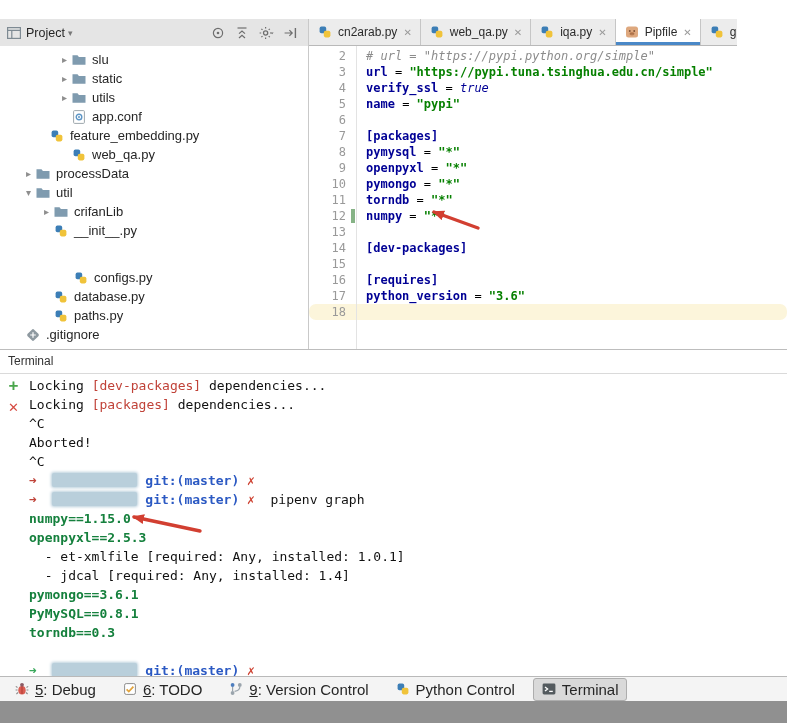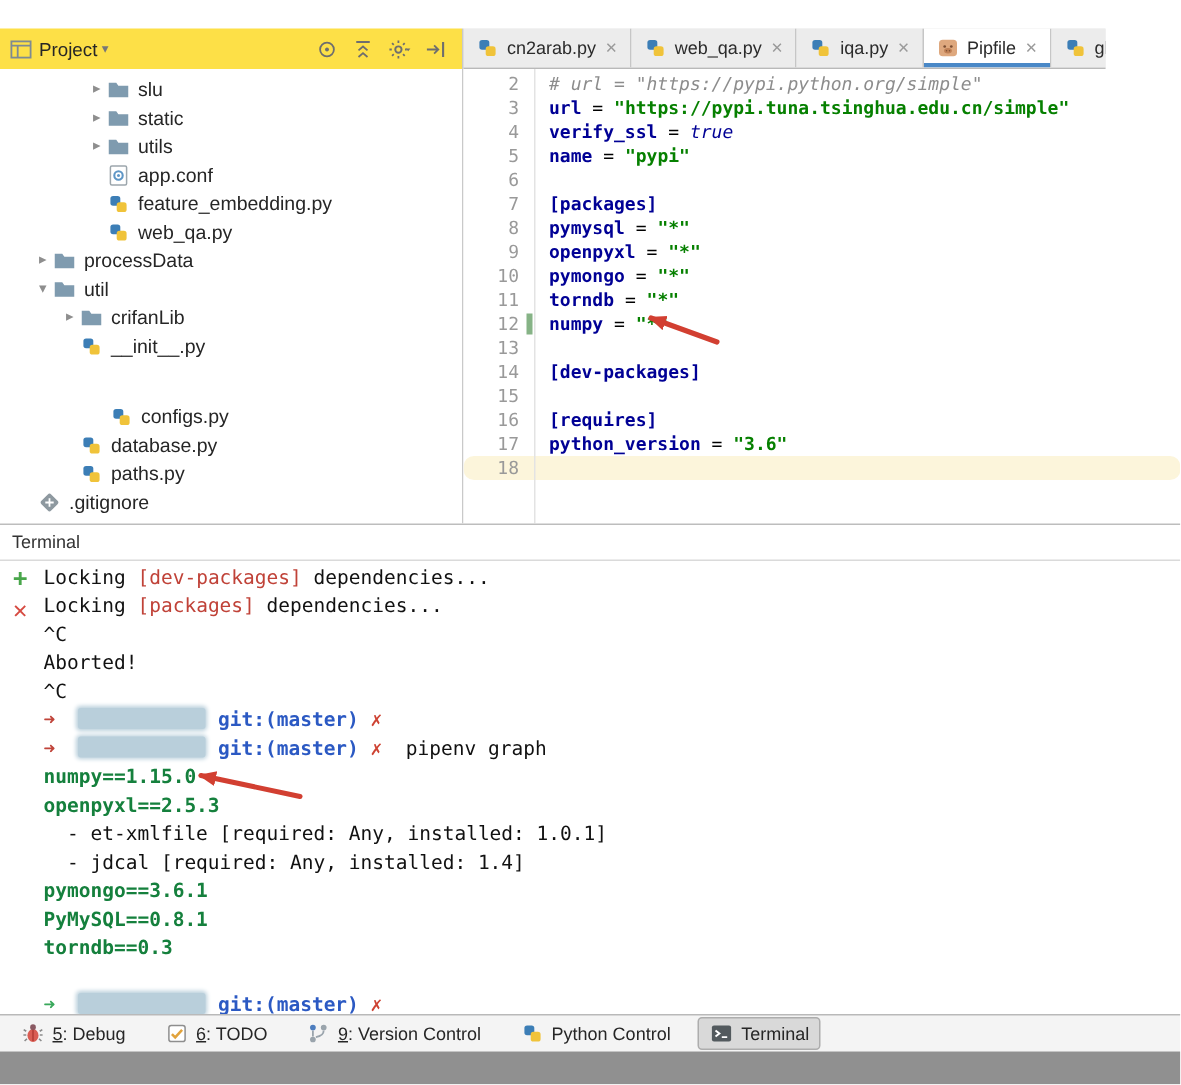--- a/index.html
+++ b/index.html
@@ -1,21 +1,21 @@
 <!DOCTYPE html>
 <html style="--accent: #4a88c7; --chg: #86b386; --redact: #b9cfdb;"><head>
 <meta charset="utf-8">
 <style>
   html,body{margin:0;padding:0;background:#fff;}
   .app{position:relative;width:787px;height:723px;overflow:hidden;background:#fff;
        font-family:"Liberation Sans","DejaVu Sans",sans-serif;color:#1a1a1a;-webkit-font-smoothing:antialiased;}
   
   .top-row{position:absolute;left:0;top:19px;width:787px;height:27px;}
   .project-header{position:absolute;left:0;top:0;width:308px;height:27px;display:flex;align-items:center;
-       padding:0 6px;box-sizing:border-box;background:#fde047;}
+       padding:0 6px;box-sizing:border-box;background:#e5e5e5;}
   .ph-title{font-size:12.5px;color:#262626;margin-left:4px;}
   .ph-caret{font-size:9px;color:#777;margin-left:3px;}
   .flex-sp{flex:1;}
   .ph-actions{display:flex;align-items:center;gap:8px;margin-right:4px;}
   .hicon{display:inline-flex;width:16px;height:16px;align-items:center;justify-content:center;}
   .tabstrip{position:absolute;left:309px;top:0;width:428px;height:27px;background:#ececec;
        border-bottom:1px solid #b9b9b9;display:flex;overflow:hidden;box-sizing:border-box;}
   .tab{display:flex;align-items:center;padding:0 8px;border-right:1px solid #c6c6c6;font-size:12px;
        color:#2b2b2b;background:#ececec;white-space:nowrap;}
   .tab.active{background:#fff;box-shadow:inset 0 -3px 0 var(--accent,#4a88c7);}
@@ -58,21 +58,21 @@
   .tt-git{color:#2b59c3;font-weight:bold;}
   .tt-cross{color:#ce4333;font-weight:bold;}
   .tt-arrow-red{color:#c0443a;font-weight:bold;}
   .tt-arrow-green{color:#39a85b;font-weight:bold;}
   .redact-block{display:inline-block;width:85px;height:14px;background:var(--redact,#b9cfdb);
        border-radius:2px;vertical-align:-2px;box-shadow:0 0 3px 1px var(--redact,#b9cfdb);}
   
   .statusbar{position:absolute;left:0;top:676px;width:787px;height:25px;background:#f4f4f4;
        border-top:1px solid #b9b9b9;box-sizing:border-box;display:flex;align-items:center;padding-left:6px;}
   .sb-items{display:flex;align-items:center;gap:10px;}
-  .sb-item{display:flex;align-items:center;gap:5px;padding:2px 7px;border-radius:3px;font-size:12px;color:#262626;border:1px solid transparent;}
+  .sb-item{display:flex;align-items:center;gap:5px;padding:2px 7px;border-radius:3px;font-size:15px;color:#262626;border:1px solid transparent;}
   .sb-item.active{background:#d9d9d9;border:1px solid #adadad;}
   .sb-icon{display:inline-flex;width:16px;height:16px;}
   .mnemonic{text-decoration:underline;}
   
   .bottom-strip{position:absolute;left:0;top:701px;width:787px;height:22px;background:#909090;}
   .annot{position:absolute;left:0;top:0;pointer-events:none;z-index:50;}
 </style>
 </head>
 <body>
 
@@ -206,21 +206,21 @@
         <span class="chevron"></span>
         <span class="tree-icon">
           <svg width="16" height="16" viewBox="0 0 16 16">
             <rect x="2.6" y="1.6" width="10.8" height="12.8" rx="1" fill="#fff" stroke="#9da7ad"></rect>
             <circle cx="8" cy="8" r="2.8" fill="none" stroke="#5e96c6" stroke-width="1.4"></circle>
             <circle cx="8" cy="8" r="1" fill="#5e96c6"></circle>
           </svg>
         </span>
         <span class="tree-label">app.conf</span>
       </div>
-      <div class="tree-row" style="padding-left: 58px;">
+      <div class="tree-row" style="padding-left: 36px;">
         <span class="chevron"></span>
         <span class="tree-icon">
           <svg width="16" height="16" viewBox="0 0 16 16">
             <rect x="2.6" y="2.6" width="6.6" height="6.6" rx="1.8" fill="#3c7eb6"></rect>
             <rect x="6.8" y="6.8" width="6.6" height="6.6" rx="1.8" fill="#f0c33a"></rect>
           </svg>
         </span>
         <span class="tree-label">feature_embedding.py</span>
       </div>
       <div class="tree-row" style="padding-left: 58px;">

